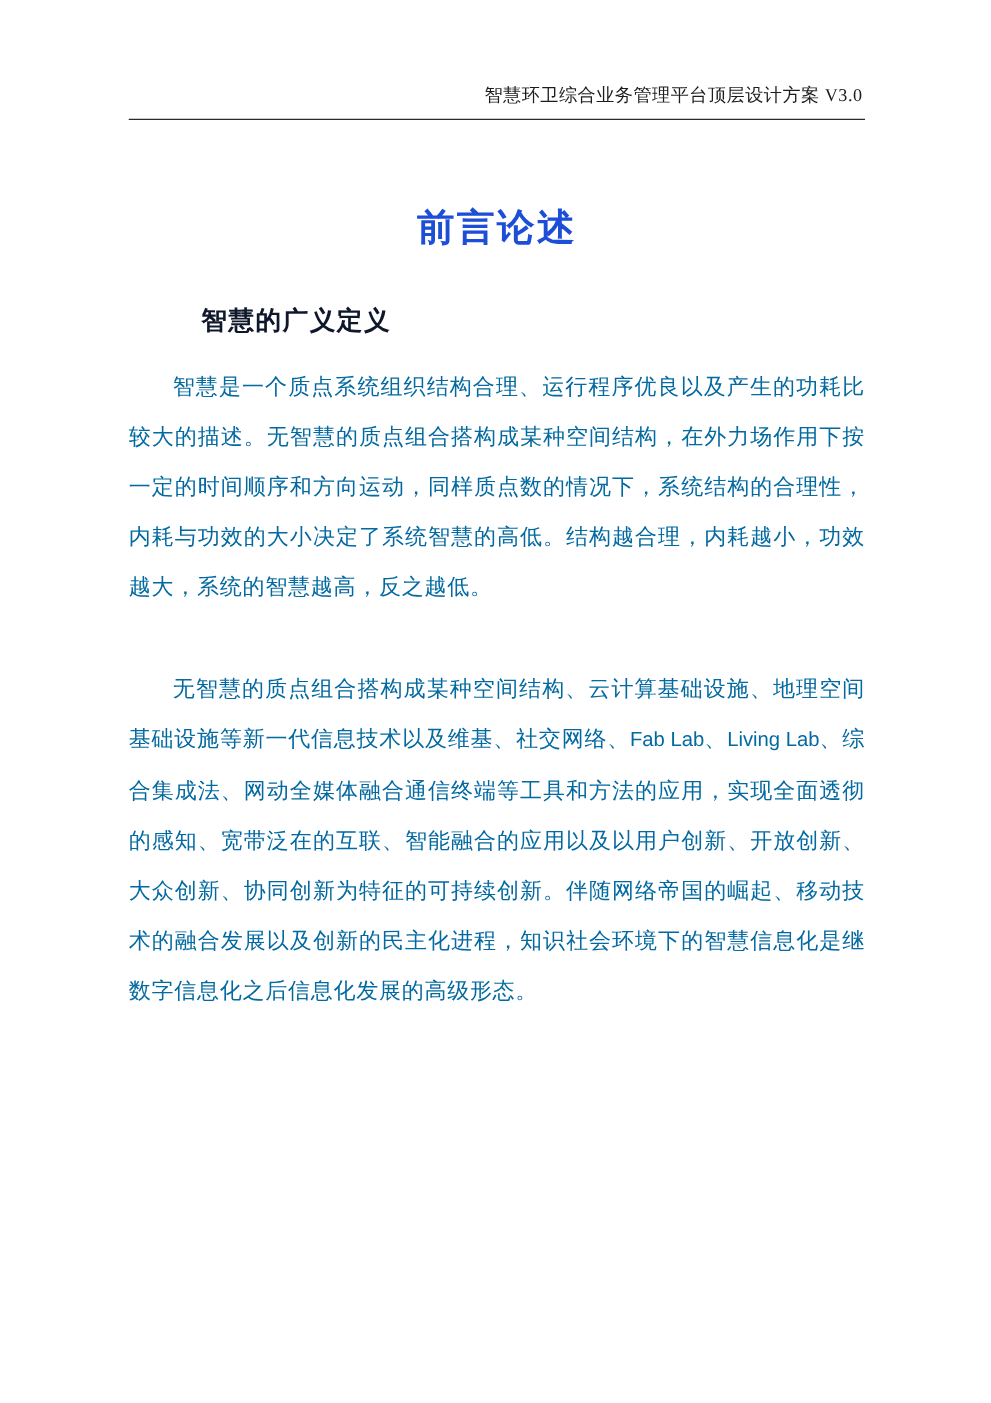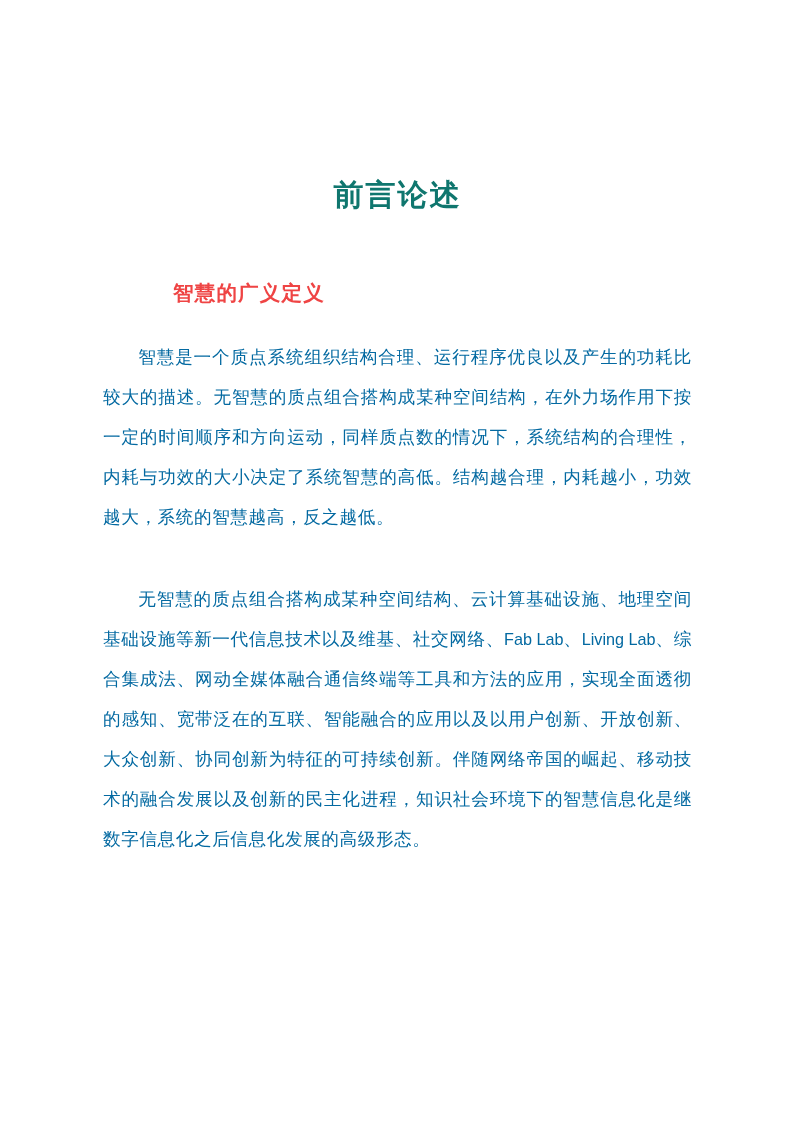--- a/index.html
+++ b/index.html
@@ -53,40 +53,40 @@
 
   
   .content {
     position: absolute;
     left: 103px;
     top: 160px;
     width: 589px;
   }
 
   .doc-title {
-    margin: 16px;
+    margin: 4px;
     padding: 0;
     text-align: center;
     font-family: "Liberation Serif", "DejaVu Serif", serif;
     font-weight: bold;
     font-size: 30px;
     line-height: 1.25;
     letter-spacing: 2px;
-    color: #0f766e;
+    color: #1d4ed8;
   }
 
   .section-heading {
-    margin: 12px;
+    margin: 0;
     padding: 0;
     font-family: "Liberation Sans", "DejaVu Sans", sans-serif;
     font-weight: bold;
     font-size: 20.5px;
     line-height: 1.45;
     letter-spacing: 1.2px;
-    color: #ef4444;
+    color: #0f172a;
     text-indent: 58px;
   }
 
   .body-para {
     margin: 0;
     padding: 0;
     font-family: "Liberation Serif", "DejaVu Serif", serif;
     font-size: 17.6px;
     line-height: 40px;
     letter-spacing: 0.6px;
@@ -107,20 +107,24 @@
   .gap-h1-p     { height: 18px; }
   .gap-p-h2     { height: 24px; }
   .gap-h2-p     { height: 18px; }
   .gap-p-p      { height: 14px; }
 </style>
 </head>
 <body>
 
 <div class="page">
 
+  <div class="header">
+    <span class="header-text">智慧环卫综合业务管理平台顶层设计方案 V3.0</span>
+    <div class="header-rule"></div>
+  </div>
 
   <div class="content">
 
     <h1 class="doc-title">前言论述</h1>
 
     <div class="gap-title-h1"></div>
 
     <h2 class="section-heading">智慧的广义定义</h2>
 
     <div class="gap-h1-p"></div>

